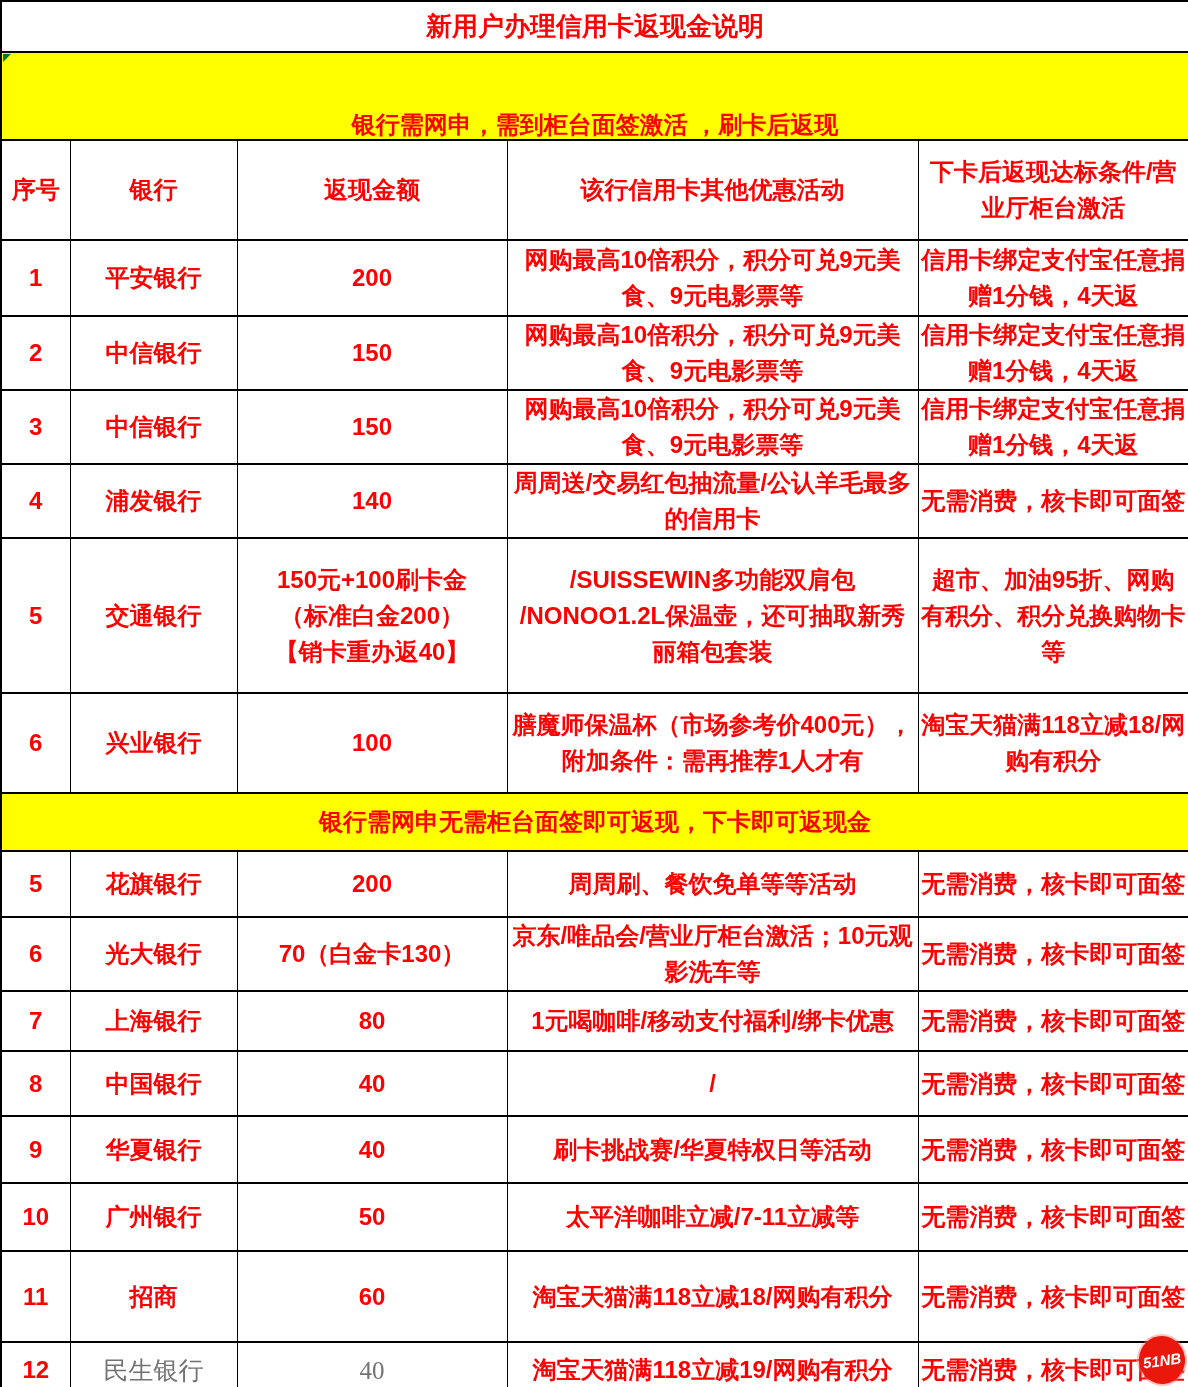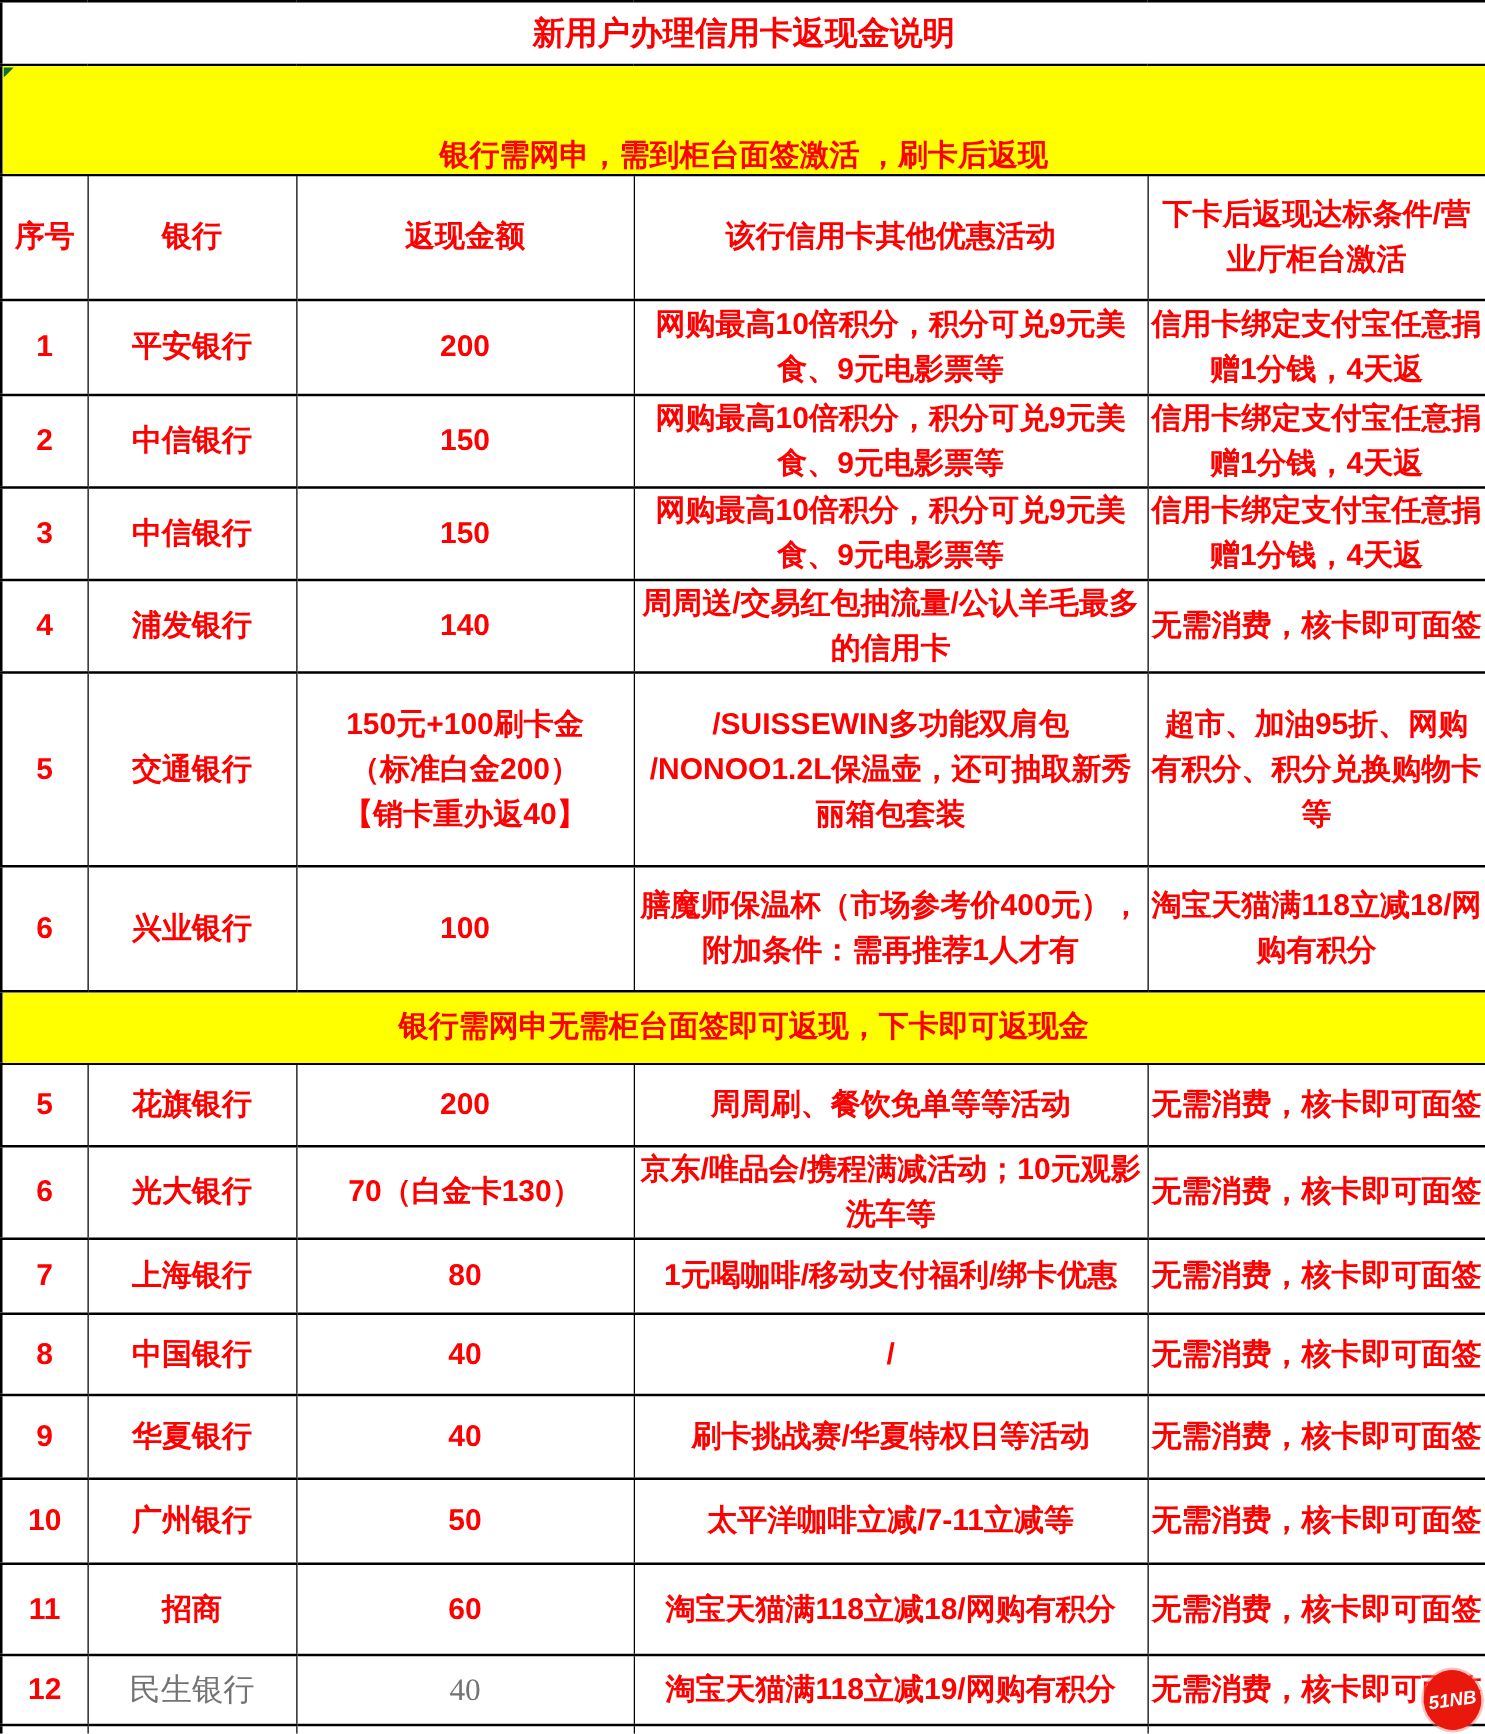--- a/index.html
+++ b/index.html
@@ -160,21 +160,21 @@
       <td>5</td>
       <td>花旗银行</td>
       <td>200</td>
       <td>周周刷、餐饮免单等等活动</td>
       <td>无需消费，核卡即可面签</td>
     </tr>
     <tr style="height:65px">
       <td>6</td>
       <td>光大银行</td>
       <td>70（白金卡130）</td>
-      <td>京东/唯品会/携程满减活动；10元观影洗车等</td>
+      <td>京东/唯品会/营业厅柜台激活；10元观影洗车等</td>
       <td>无需消费，核卡即可面签</td>
     </tr>
     <tr style="height:60px">
       <td>7</td>
       <td>上海银行</td>
       <td>80</td>
       <td>1元喝咖啡/移动支付福利/绑卡优惠</td>
       <td>无需消费，核卡即可面签</td>
     </tr>
     <tr style="height:65px">
@@ -191,21 +191,21 @@
       <td>刷卡挑战赛/华夏特权日等活动</td>
       <td>无需消费，核卡即可面签</td>
     </tr>
     <tr style="height:68px">
       <td>10</td>
       <td>广州银行</td>
       <td>50</td>
       <td>太平洋咖啡立减/7-11立减等</td>
       <td>无需消费，核卡即可面签</td>
     </tr>
-    <tr style="height:73px">
+    <tr style="height:91px">
       <td>11</td>
       <td>招商</td>
       <td>60</td>
       <td>淘宝天猫满118立减18/网购有积分</td>
       <td>无需消费，核卡即可面签</td>
     </tr>
     <tr style="height:56px">
       <td>12</td>
       <td class="serif">民生银行</td>
       <td class="serif">40</td>

